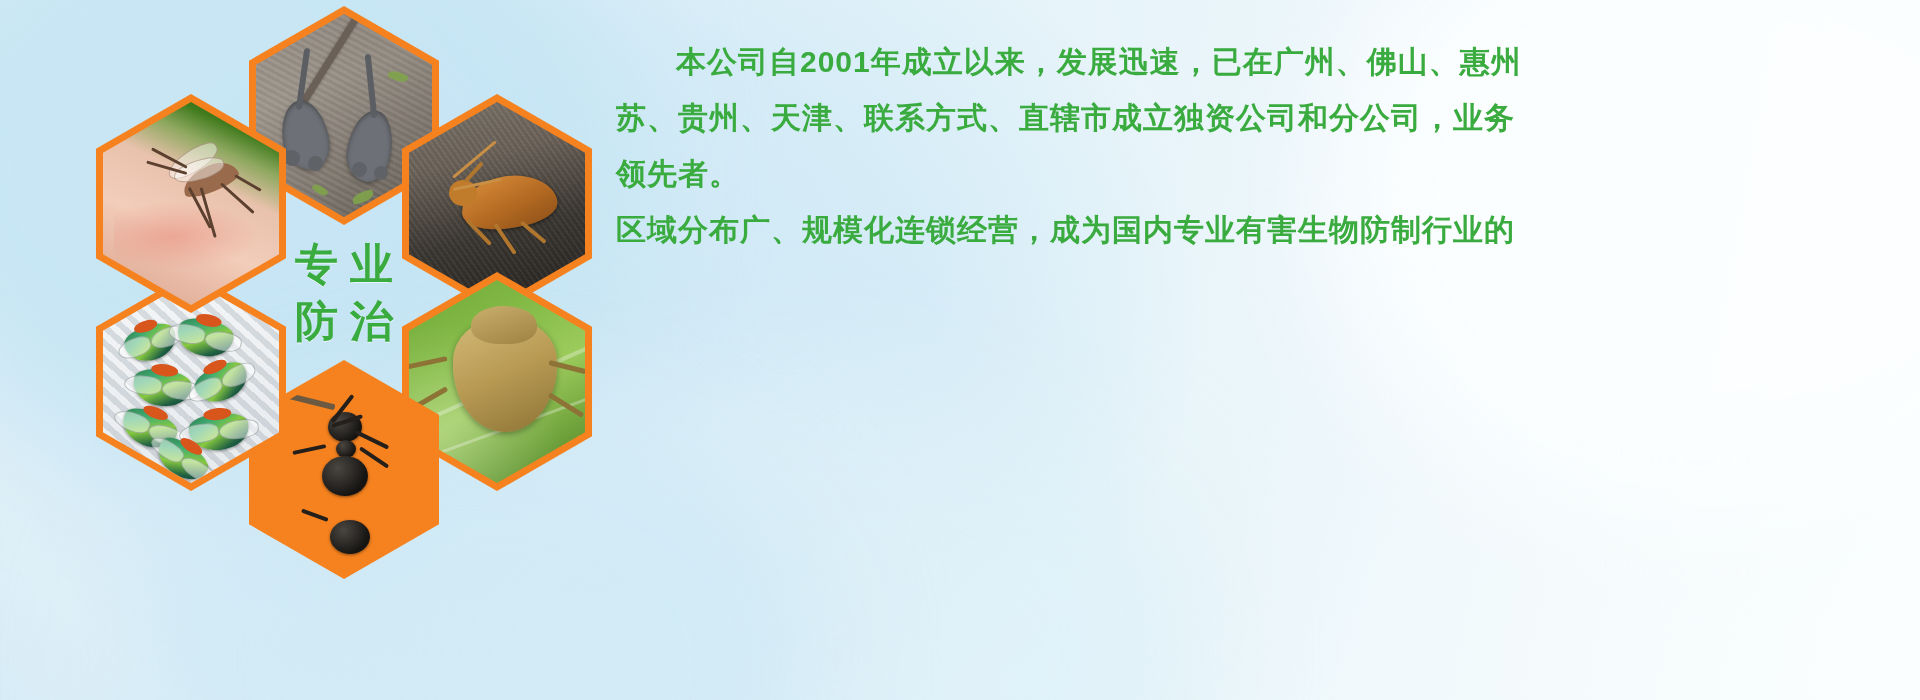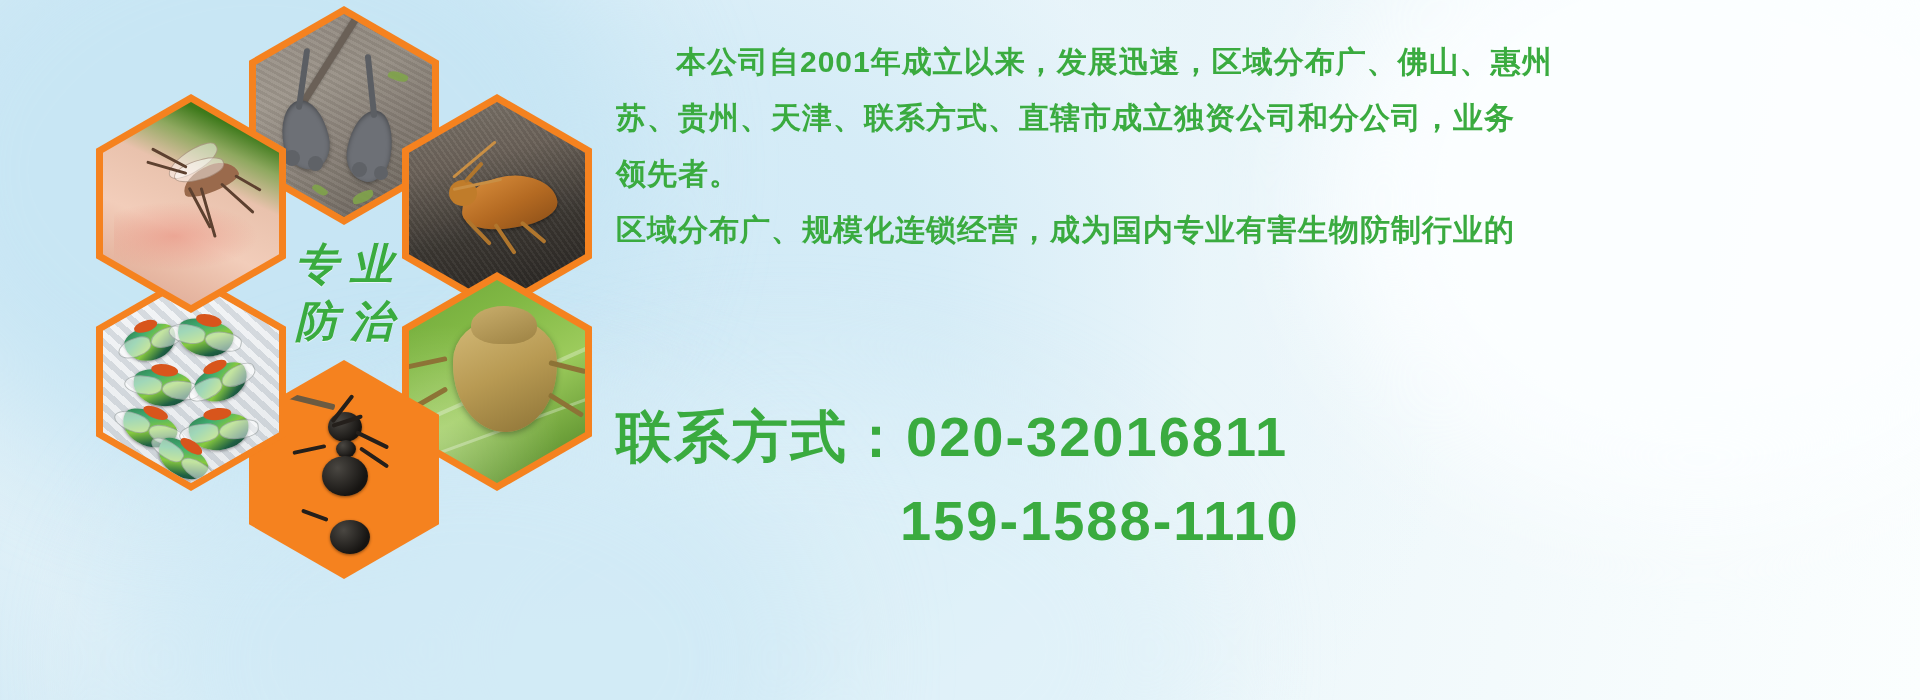--- a/index.html
+++ b/index.html
@@ -121,21 +121,20 @@
   
   #center-text{
     position:absolute;left:167px;top:177px;width:190px;height:219px;
     display:flex;flex-direction:column;align-items:center;justify-content:center;
     gap:14px;
   }
   #center-text .ct-line{
     color:#3aab3f;font-size:43px;font-weight:700;letter-spacing:12px;
     text-indent:12px;line-height:1;white-space:nowrap;
     text-shadow:0 1px 0 rgba(255,255,255,.6);
-    font-style:italic;
   }
 
   
   #copy{position:absolute;left:616px;top:34px;width:1260px;}
   #intro{
     color:#3aab3f;font-size:30px;line-height:56px;font-weight:700;
     letter-spacing:1px;
   }
   #intro .ln{display:block;white-space:nowrap;}
   #intro .ln.first{text-indent:60px;}
@@ -293,25 +292,21 @@
         <div class="inner"></div>
       </div>
     <div id="center-text">
       <div class="ct-line">专业</div>
       <div class="ct-line">防治</div>
     </div>
   </div>
 
   <div id="copy">
     <div id="intro">
-      <span class="ln first">本公司自2001年成立以来，发展迅速，区域分布广、佛山、惠州</span>
+      <span class="ln first">本公司自2001年成立以来，发展迅速，已在广州、佛山、惠州</span>
       <span class="ln">苏、贵州、天津、联系方式、直辖市成立独资公司和分公司，业务</span>
       <span class="ln">领先者。</span>
       <span class="ln">区域分布广、规模化连锁经营，成为国内专业有害生物防制行业的</span>
     </div>
   </div>
 
-  <div id="contact">
-    <div class="c-line"><span>联系方式：</span><span>020-32016811</span></div>
-    <div class="c-line second">159-1588-1110</div>
-  </div>
 
 </div>
 
 </body></html>

